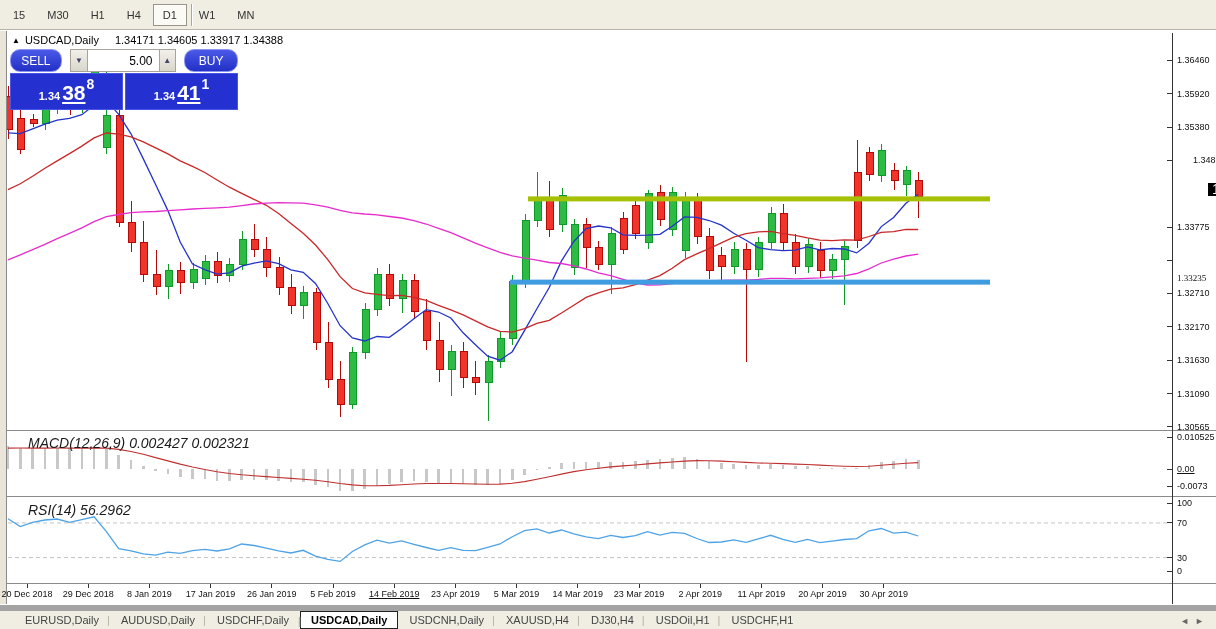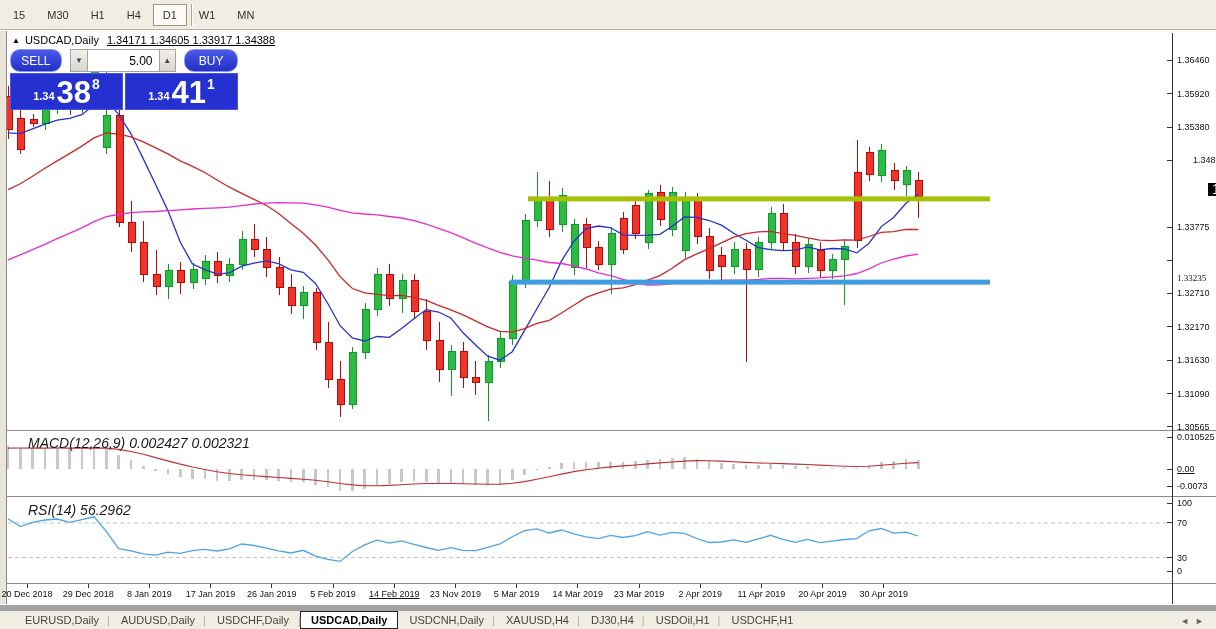--- a/index.html
+++ b/index.html
@@ -13,36 +13,36 @@
   .tf-btn.active{background:#fbfaf5;border:1px solid #98948a;box-shadow:inset 1px 1px 0 #fff;}
   .tb-sep{width:1px;height:22px;background:#aba89a;margin-left:8px;box-shadow:1px 0 0 #fff;}
   
   .left-strip{position:absolute;left:0;top:31px;width:6px;height:573px;background:#e9e6d9;}
   .left-edge{position:absolute;left:6px;top:31px;width:1px;height:573px;background:#8a8a8a;}
   .axis-vline{position:absolute;left:1172px;top:33px;width:1px;height:571px;background:#333;}
   .hsep{position:absolute;left:7px;right:0;height:1px;background:#8a8a8a;box-shadow:0 1px 0 #fff;}
   
   .chart-title{position:absolute;left:12px;top:34px;font-size:11px;color:#000;white-space:nowrap;}
   .chart-title .tri{font-size:8px;vertical-align:1px;margin-right:5px;}
-  .chart-title .ohlc{margin-left:8px;text-decoration:underline;}
+  .chart-title .ohlc{margin-left:16px;}
   
   .tpanel{position:absolute;left:10px;top:49px;width:228px;}
   .tp-row1{display:flex;align-items:stretch;height:23px;}
   .btn-trade{font-family:"Liberation Sans",sans-serif;font-size:12px;color:#fff;border:1px solid #8b94f0;border-radius:10px;
              background:linear-gradient(#4a59e6,#2230c6);width:54px;cursor:default;padding:0;}
   .spin{width:16px;background:linear-gradient(#f2f0ea,#d9d6cc);border:1px solid #a8a49a;color:#446;
         font-size:8px;display:flex;align-items:center;justify-content:center;}
   .vol{width:68px;background:#fff;border-top:1px solid #a8a49a;border-bottom:1px solid #a8a49a;
        font-size:12px;color:#000;display:flex;align-items:center;justify-content:flex-end;padding-right:6px;}
   .tp-gap{width:9px;}
   .tp-row2{display:flex;margin-top:1px;height:37px;}
   .quote{width:113px;background:#2430cf;border:1px solid #4854e6;box-sizing:border-box;color:#fff;
          display:flex;align-items:flex-end;justify-content:center;padding-bottom:3px;}
   .quote .small{font-size:11px;font-weight:bold;margin:0 2px 4px 0;}
-  .quote .big{font-size:31px;font-weight:bold;line-height:26px;}
+  .quote .big{font-size:21px;font-weight:bold;line-height:26px;text-decoration:underline;}
   .quote .sup{font-size:14px;font-weight:bold;margin:0 0 14px 1px;}
   .quote.ask{margin-left:2px;}
   
   .ind-label{position:absolute;left:28px;font-size:14px;color:#1a1a1a;white-space:nowrap;z-index:5;font-style:italic;}
   
   .axis-label{position:absolute;left:1177px;font-size:9px;color:#111;line-height:12px;white-space:nowrap;}
   .price-marker{position:absolute;left:1208px;width:28px;height:13px;background:#000;color:#fff;
                 font-size:14px;line-height:13px;padding-left:4px;box-sizing:border-box;z-index:6;}
   .date-label{position:absolute;top:589px;width:64px;margin-left:-32px;text-align:center;font-size:9px;color:#111;white-space:nowrap;}
   
@@ -422,21 +422,21 @@
       <div class="price-marker" style="top: 182.566px;">1.34388</div>
     </div>
   <div id="date-axis">
       <div class="date-label" style="left: 27px;">20 Dec 2018</div>
       <div class="date-label" style="left: 88.2px;">29 Dec 2018</div>
       <div class="date-label" style="left: 149.4px;">8 Jan 2019</div>
       <div class="date-label" style="left: 210.6px;">17 Jan 2019</div>
       <div class="date-label" style="left: 271.8px;">26 Jan 2019</div>
       <div class="date-label" style="left: 333px;">5 Feb 2019</div>
       <div class="date-label" style="left: 394.2px; text-decoration: underline;">14 Feb 2019</div>
-      <div class="date-label" style="left: 455.4px;">23 Nov 2019</div>
+      <div class="date-label" style="left: 455.4px;">23 Apr 2019</div>
       <div class="date-label" style="left: 516.6px;">5 Mar 2019</div>
       <div class="date-label" style="left: 577.8px;">14 Mar 2019</div>
       <div class="date-label" style="left: 639px;">23 Mar 2019</div>
       <div class="date-label" style="left: 700.2px;">2 Apr 2019</div>
       <div class="date-label" style="left: 761.4px;">11 Apr 2019</div>
       <div class="date-label" style="left: 822.6px;">20 Apr 2019</div>
       <div class="date-label" style="left: 883.8px;">30 Apr 2019</div>
     </div>
 
   <div class="tabbar">

